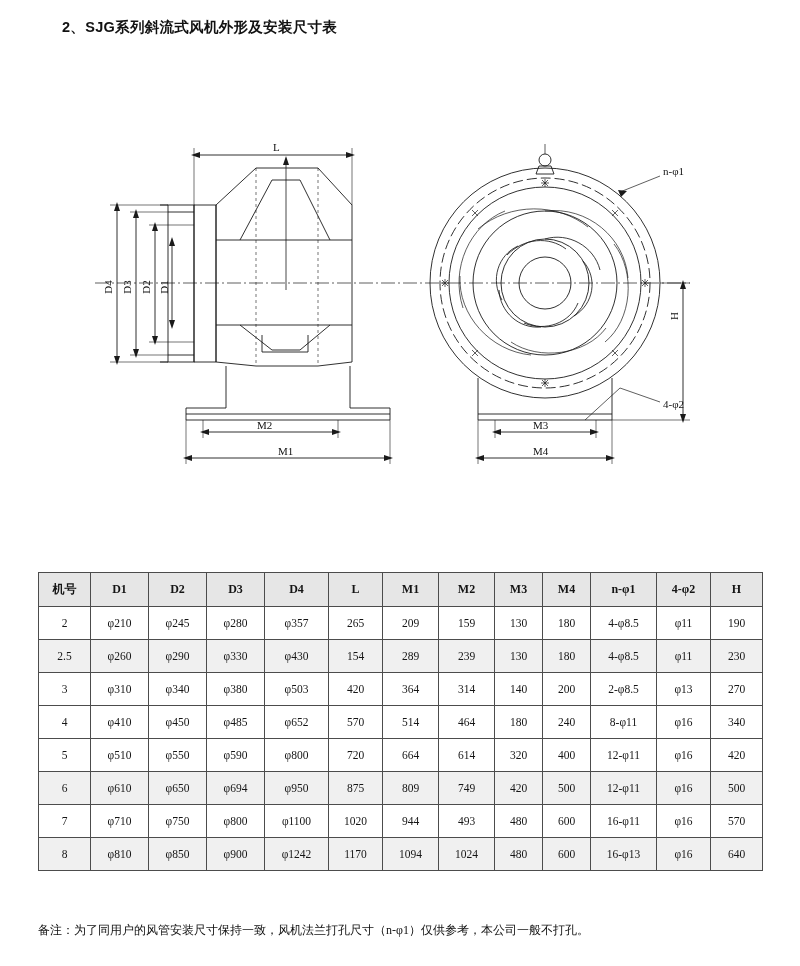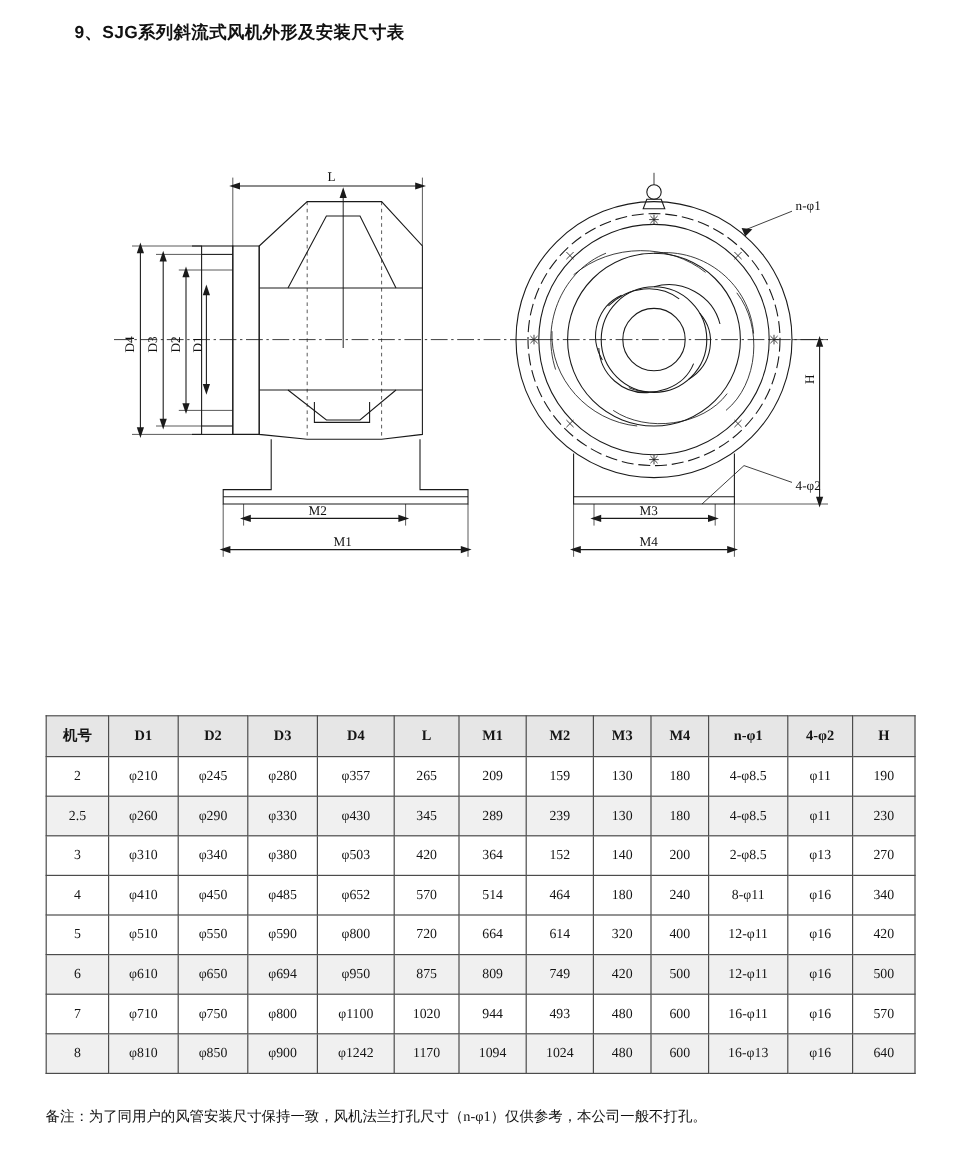--- a/index.html
+++ b/index.html
@@ -26,21 +26,21 @@
   .diagram-area {
     position: absolute;
     left: 0;
     top: 120px;
     width: 800px;
     height: 380px;
   }
   .table-wrap {
     position: absolute;
     left: 38px;
-    top: 596px;
+    top: 572px;
     width: 724px;
   }
   table.spec {
     border-collapse: collapse;
     width: 724px;
     table-layout: fixed;
   }
   table.spec th, table.spec td {
     border: 1px solid #4c4c4c;
     text-align: center;
@@ -73,21 +73,21 @@
     white-space: nowrap;
   }
   svg text {
     font-family: "Liberation Serif", serif;
     fill: #111;
   }
 </style>
 </head>
 <body>
 
-<div class="page-title">9、SJG系列斜流式风机外形及安装尺寸表</div>
+<div class="page-title">2、SJG系列斜流式风机外形及安装尺寸表</div>
 
 <div class="diagram-area">
   <svg width="800" height="380" viewBox="0 0 800 380">
     <g stroke="#1a1a1a" fill="none" stroke-width="0.9">
 
       <line x1="95" y1="163" x2="690" y2="163" stroke-dasharray="14,3,2,3" stroke-width="0.7"></line>
 
       <rect x="168" y="85" width="26" height="157"></rect>
       <line x1="168" y1="92" x2="194" y2="92"></line>
       <line x1="168" y1="235" x2="194" y2="235"></line>
@@ -288,38 +288,38 @@
           <td>4-φ8.5</td>
           <td>φ11</td>
           <td>190</td>
         </tr>
         <tr class="alt">
           <td>2.5</td>
           <td>φ260</td>
           <td>φ290</td>
           <td>φ330</td>
           <td>φ430</td>
-          <td>345</td>
+          <td>154</td>
           <td>289</td>
           <td>239</td>
           <td>130</td>
           <td>180</td>
           <td>4-φ8.5</td>
           <td>φ11</td>
           <td>230</td>
         </tr>
         <tr>
           <td>3</td>
           <td>φ310</td>
           <td>φ340</td>
           <td>φ380</td>
           <td>φ503</td>
           <td>420</td>
           <td>364</td>
-          <td>152</td>
+          <td>314</td>
           <td>140</td>
           <td>200</td>
           <td>2-φ8.5</td>
           <td>φ13</td>
           <td>270</td>
         </tr>
         <tr>
           <td>4</td>
           <td>φ410</td>
           <td>φ450</td>

